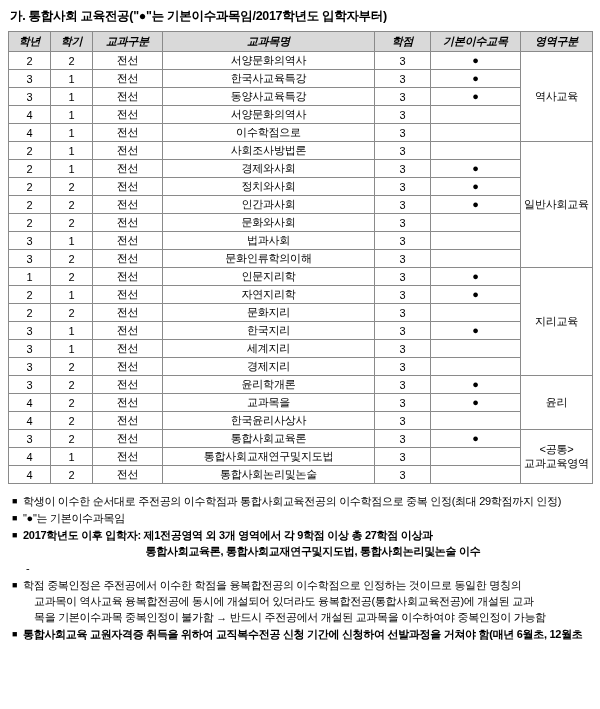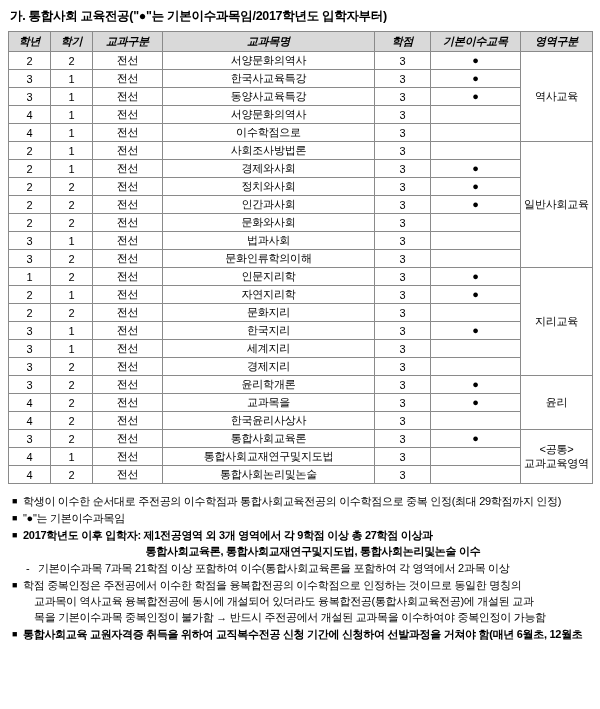--- a/index.html
+++ b/index.html
@@ -348,21 +348,20 @@
       <div class="note">
         <span class="bullet">■</span>
         <div class="note-body">
           <div style="font-weight: bold;">2017학년도 이후 입학자: 제1전공영역  외 3개  영역에서  각 9학점 이상 총 27학점 이상과</div>
           <div class="indent-1" style="font-weight: bold; text-align: center;">통합사회교육론, 통합사회교재연구및지도법, 통합사회논리및논술 이수</div>
         </div>
       </div>
       <div class="note sub-note">
         <span class="dash">-</span>
         <div class="note-body">
-          <div>기본이수과목 7과목 21학점 이상 포함하여 이수(통합사회교육론을 포함하여 각 영역에서 2과목 이상</div>
         </div>
       </div>
       <div class="note">
         <span class="bullet">■</span>
         <div class="note-body">
           <div>학점 중복인정은 주전공에서 이수한 학점을 융복합전공의 이수학점으로 인정하는 것이므로 동일한 명칭의</div>
           <div class="indent-1">교과목이  역사교육 융복합전공에  동시에  개설되어  있더라도  융복합전공(통합사회교육전공)에  개설된  교과</div>
           <div class="indent-1">목을 기본이수과목 중복인정이 불가함 → 반드시 주전공에서 개설된 교과목을 이수하여야 중복인정이 가능함</div>
         </div>
       </div>

